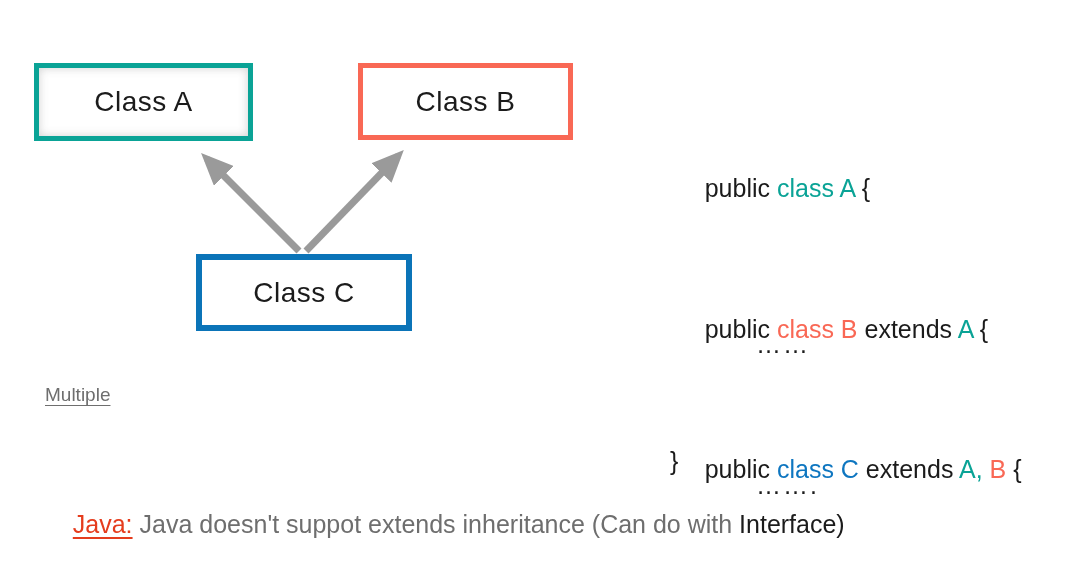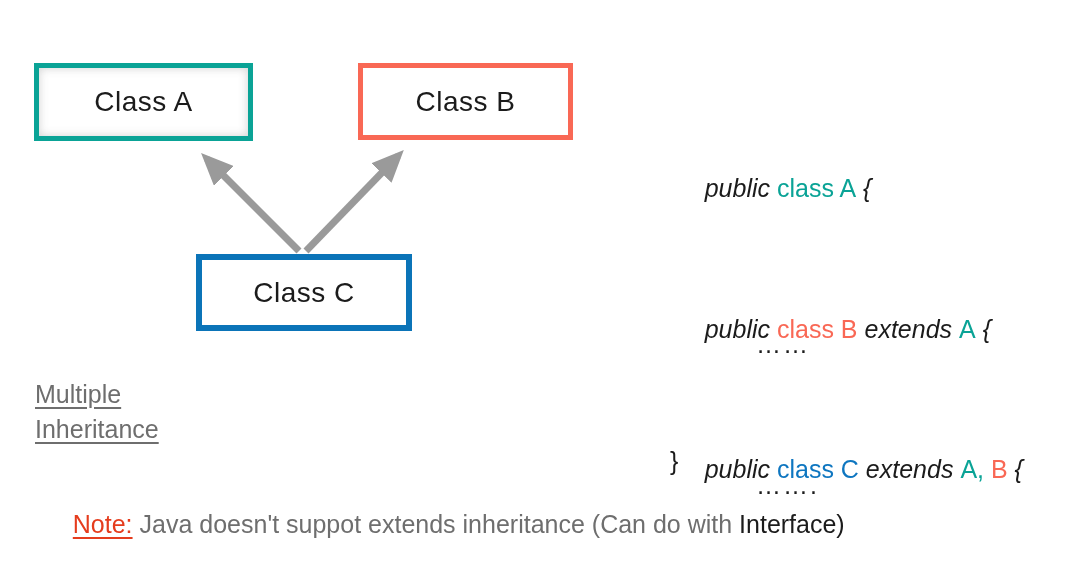--- a/index.html
+++ b/index.html
@@ -46,22 +46,22 @@
   .arrow-layer {
     position: absolute;
     left: 0; top: 0;
     width: 1070px; height: 572px;
     pointer-events: none;
   }
 
   
   .caption {
     position: absolute;
-    left: 35px; top: 377px;
-    font-size: 25px;
+    left: 45px; top: 377px;
+    font-size: 19px;
     line-height: 35px;
     color: #6e6e6e;
   }
   .caption .cap-line {
     text-decoration: underline;
     text-underline-offset: 4px;
   }
 
   
   .code-block {
@@ -73,21 +73,21 @@
     white-space: pre;
   }
   .code-block-1 { top: 52px; }
   .code-block-2 { top: 193px; }
   .code-block-3 { top: 333px; }
   .code-line { white-space: pre; }
   .dots-line { padding-left: 93px; letter-spacing: 2px; }
   .c-teal   { color: #0aa396; }
   .c-salmon { color: #f96855; }
   .c-blue   { color: #0e76c0; }
-  .c-black  { color: #1b1b1b; font-style: italic; }
+  .c-black  { color: #1b1b1b; }
 
   
   .note {
     position: absolute;
     left: 45px; top: 481px;
     font-size: 25px;
     color: #6e6e6e;
     white-space: pre;
   }
   .note-label {
@@ -117,21 +117,20 @@
   </div>
   <div class="class-box box-b">
     <span>Class B</span>
   </div>
   <div class="class-box box-c">
     <span>Class C</span>
   </div>
 
   <div class="caption">
     <div><span class="cap-line">Multiple</span></div>
-    <div><span class="cap-line">Inheritance</span></div>
   </div>
 
   <div class="code-block code-block-1">
     <div class="code-line">
       <span class="c-black">public </span><span class="c-teal">class A</span><span class="c-black"> {</span>
     </div>
     <div class="code-line dots-line">……</div>
     <div class="code-line"> }</div>
   </div>
 
@@ -145,16 +144,16 @@
 
   <div class="code-block code-block-3">
     <div class="code-line">
       <span class="c-black">public </span><span class="c-blue">class C</span><span class="c-black"> extends </span><span class="c-teal">A,</span><span class="c-salmon"> B</span><span class="c-black"> {</span>
     </div>
     
     
   </div>
 
   <div class="note">
-    <span class="note-label">Note:</span><span> Java doesn't suppot extends inheritance (Can do with </span><span class="note-strong">Interface)</span>
+    <span class="note-label">Java:</span><span> Java doesn't suppot extends inheritance (Can do with </span><span class="note-strong">Interface)</span>
   </div>
 
 </div>
 
 </body></html>

